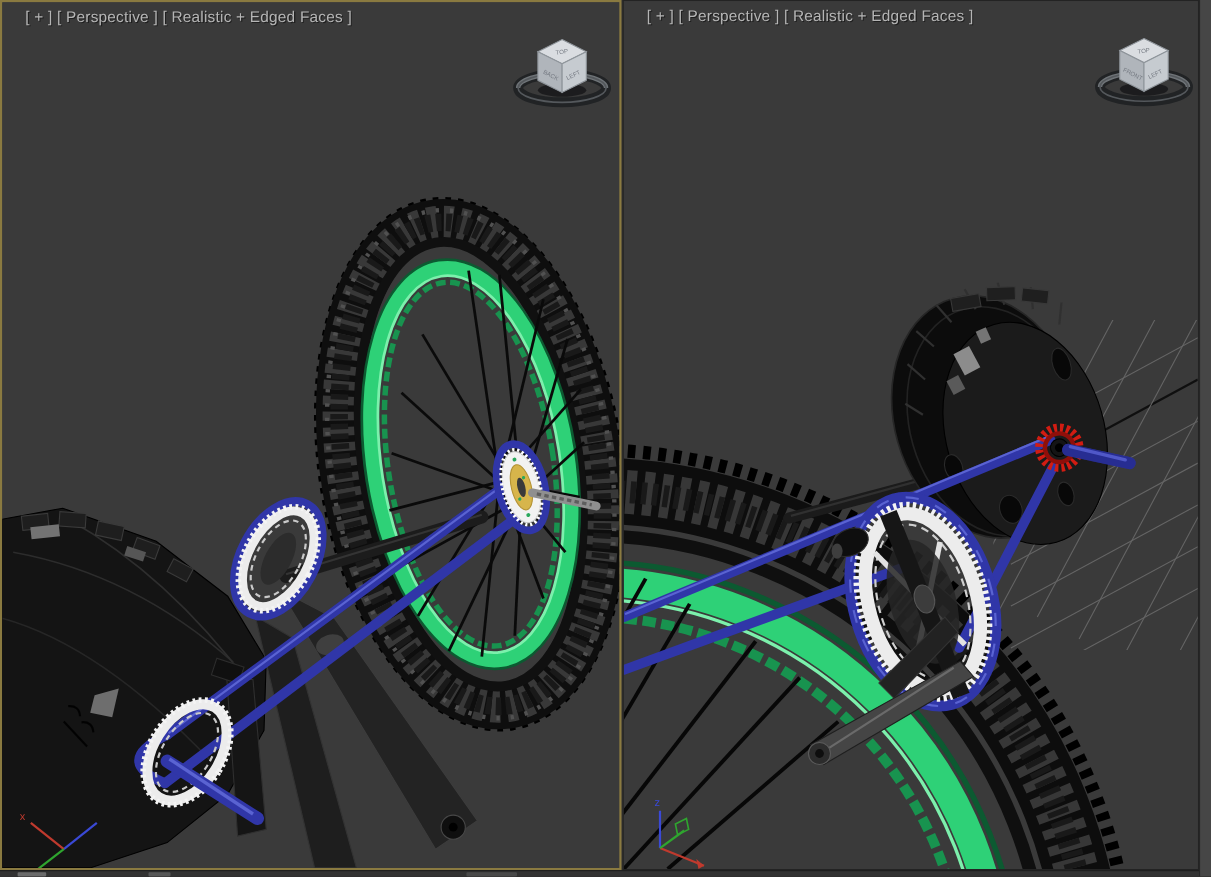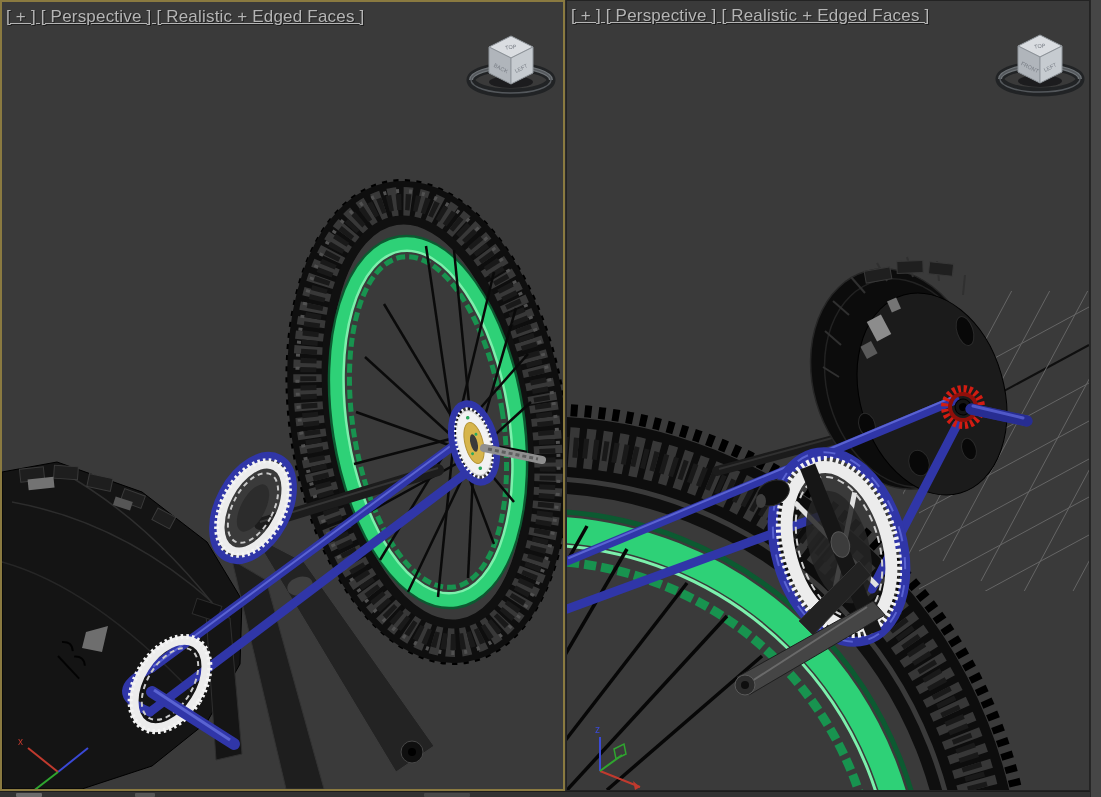--- a/index.html
+++ b/index.html
@@ -1,22 +1,22 @@
 <!DOCTYPE html>
 <html style="--viewport-background: #3a3a3a; --active-viewport-border: #8a7a40; --label-text: #b5b5b5; --rim-green: #2ed177; --chain-blue: #3036a8; --gear-red: #d21c12; --sprocket-white: #ececec; --cassette-gold: #d7b54b; --axis-x-red: #c03a2e; --axis-y-green: #2fa52f; --axis-z-blue: #3a49d6; --grid-line: #707070;"><head>
 <meta charset="utf-8">
 <style>
   html,body{margin:0;padding:0;background:#2b2b2b;}
   #app{position:relative;width:1101px;height:797px;overflow:hidden;background:#2e2d2b;
        font-family:"Liberation Sans",sans-serif;}
   .vp{position:absolute;top:0;height:791px;box-sizing:border-box;background:var(--viewport-background,#3a3a3a);overflow:hidden;}
   .vp-left{left:0;width:565px;border:2px solid var(--active-viewport-border,#8a7a40);}
   .vp-right{left:566px;width:524px;border:1px solid #232323;}
-  .vp-label{position:absolute;top:5px;left:4px;font-size:17px;letter-spacing:.2px;
-            color:var(--label-text,#b5b5b5);text-shadow:1px 1px 0 #1e1e1e;cursor:pointer;white-space:nowrap;text-decoration:underline;}
+  .vp-label{position:absolute;top:5px;left:21px;font-size:14px;letter-spacing:.2px;
+            color:var(--label-text,#b5b5b5);text-shadow:1px 1px 0 #1e1e1e;cursor:pointer;white-space:nowrap;}
   .scene{position:absolute;left:0;top:0;}
   .edge-right{position:absolute;left:1090px;top:0;width:11px;height:797px;background:#464646;border-left:1px solid #262626;}
   .edge-bottom{position:absolute;left:0;top:791px;width:1090px;height:6px;background:#323232;border-top:1px solid #1d1d1d;}
   .nub{position:absolute;top:1px;height:4px;border-radius:1px;}
   .n1{left:16px;width:26px;background:#6b6b6b;}
   .n2{left:135px;width:20px;background:#575757;}
   .n3{left:424px;width:46px;background:#494949;}
   
   .c-blue{stroke:var(--chain-blue,#3036a8);fill:none;}
   .c-green{stroke:var(--rim-green,#2ed177);fill:none;}

